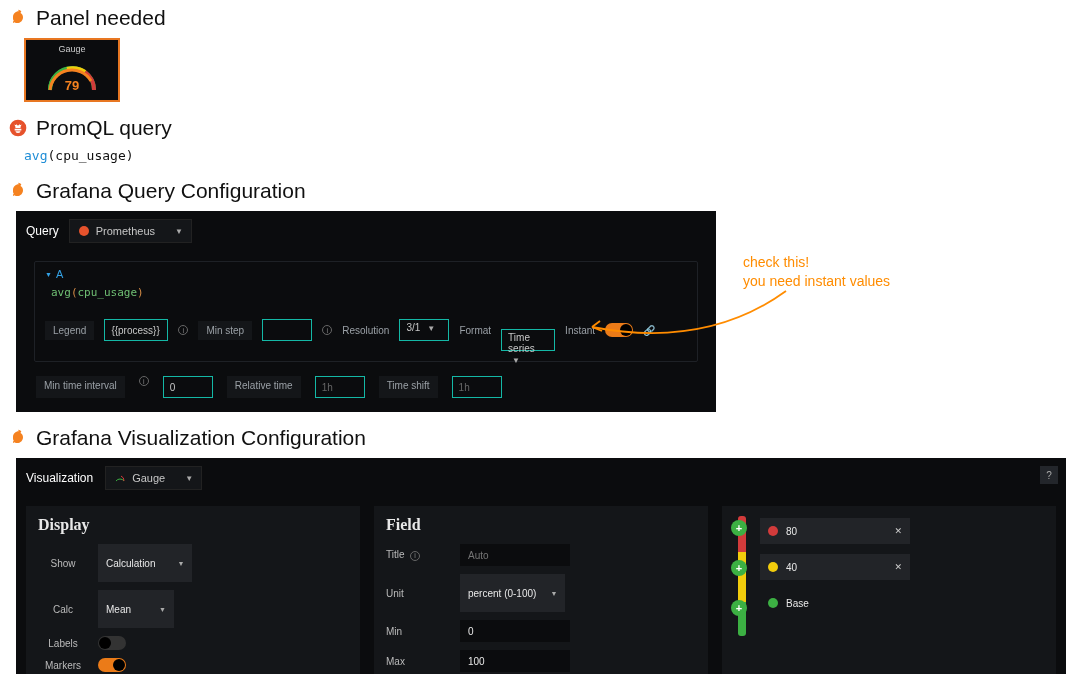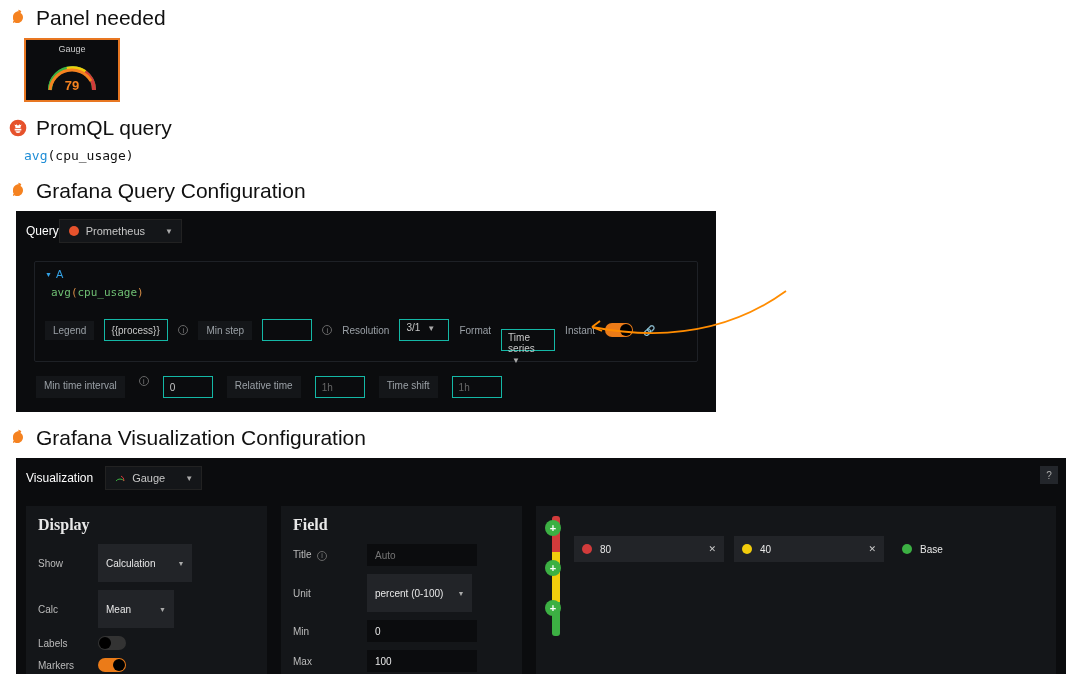--- a/index.html
+++ b/index.html
@@ -45,21 +45,21 @@
   }
   .codeblk .fn { color: #1f8dd6; }
   
   .dark {
     background: #0b0c0e;
     color: #c7c7c7;
     font-size: 11px;
   }
   .qeditor { width: 700px; margin-left: 8px; position: relative; padding: 8px 10px 14px 10px;}
   .qtop {
-    display: flex; align-items: center; margin-bottom: 18px;
+    display: flex; align-items: center; gap: 10px; margin-bottom: 18px;
   }
   .tab-label { color: #fff; font-weight: 500; font-size: 12px;}
   .ds-pill {
     background: #141619; border: 1px solid #222;
     height: 24px; padding: 0 8px; display: flex; align-items: center; gap: 6px;
   }
   .caret-d { font-size: 8px; color: #aaa; margin-left: 14px;}
   .qrow-a {
     border: 1px solid #1e2126; border-radius: 2px;
     padding: 6px 10px 10px 10px;
@@ -113,21 +113,21 @@
     background:#23262b; width:18px;height:18px; display:flex;align-items:center;justify-content:center;
     color:#aaa; font-size:10px;
   }
   .vizcols{ display:flex; gap:14px;}
   .vizcol{
     background:#141619; flex:1; padding:10px 12px 12px 12px;
     min-height:160px;
   }
   .vizcol h4{ color:#e8e8e8; font-size:16px; font-weight:600; margin-bottom:10px;font-family:Liberation Serif, serif;}
   .frow{ display:flex; align-items:center; gap:10px; margin-bottom:8px; font-size:10px;}
-  .frow .flabel{ width:50px; color:#bbb;}
+  .frow .flabel{ width:50px; color:#bbb;text-align:center;}
   .frow .flabelw{ width:64px; color:#bbb;}
   .sel{ background:#222428; border:none; color:#e8e8e8; height:38px; padding:2px 8px; font-size:10px; display:flex; align-items:center; gap:22px;}
   .sel .sc{ font-size:7px; color:#aaa;}
   .inv{ background:#0b0c0e; border:none; color:#aaa; height:22px; padding:2px 8px; font-size:10px; width:110px;}
   
   .th-track{
     position:relative; width:8px; height:120px; margin-left:4px;
     background: linear-gradient(to bottom,#d23b3b 0%,#d23b3b 30%,#f2cc0c 30%,#f2cc0c 72%,#3cb043 72%,#3cb043 100%);
     border-radius:3px;
   }
@@ -138,21 +138,21 @@
   }
   .th-row{
     display:flex; align-items:center; gap:8px;
     background:#222428; height:26px; padding:0 8px; width:150px;
     justify-content:flex-start;
   }
   .th-row .dot{ width:10px;height:10px;border-radius:50%;}
   .th-row .val{ color:#e8e8e8; font-size:10px; flex:1;}
   .th-row .x{ color:#ccc; font-size:9px;}
   .th-area{ display:flex; gap:14px;}
-  .th-stack{ display:flex; flex-direction:row; gap:10px; margin-top:20px;}
+  .th-stack{ display:flex; flex-direction:column; gap:10px; margin-top:2px;}
 </style>
 </head>
 <body>
 
 <div class="sect">
   <svg class="grafana-ico" viewBox="0 0 24 24">
     <path fill="#f58220" d="M12 2c2 0 3 1 4 2l-1 2c2 1 3 3 3 5 0 4-3 7-7 7-1 0-2 0-3-1l-2 1c0-1 0-2 1-3-1-1-1-2-1-4 0-4 3-7 7-7l-1-2z"></path>
   </svg>
   <h2>Panel needed</h2>
 </div>
@@ -241,20 +241,24 @@
       <span class="lbl">Min time interval</span>
       <span class="info-ico">i</span>
       <input class="inp" value="0" style="">
       <span class="lbl">Relative time</span>
       <input class="inp" style="color: rgb(102, 102, 102);" value="1h">
       <span class="lbl">Time shift</span>
       <input class="inp" style="color: rgb(102, 102, 102);" value="1h">
     </div>
   </div>
 
+  <div class="anno-wrap" style="top:42px;">
+    <div class="anno-text">check this!</div>
+    <div class="anno-text">you need instant values</div>
+  </div>
 
   <svg class="anno-arrow" style="top:78px;left:578px" viewBox="0 0 210 80">
     <path d="M200 2 Q 120 60 6 38" fill="none" stroke="#ff8c00" stroke-width="1.8"></path>
     <path d="M6 38 l8 -6 M6 38 l10 4" fill="none" stroke="#ff8c00" stroke-width="1.8"></path>
   </svg>
 </div>
 
 <div class="sect" style="margin-top:14px">
   <svg class="grafana-ico" viewBox="0 0 24 24">
     <path fill="#f58220" d="M12 2c2 0 3 1 4 2l-1 2c2 1 3 3 3 5 0 4-3 7-7 7-1 0-2 0-3-1l-2 1c0-1 0-2 1-3-1-1-1-2-1-4 0-4 3-7 7-7l-1-2z"></path>

